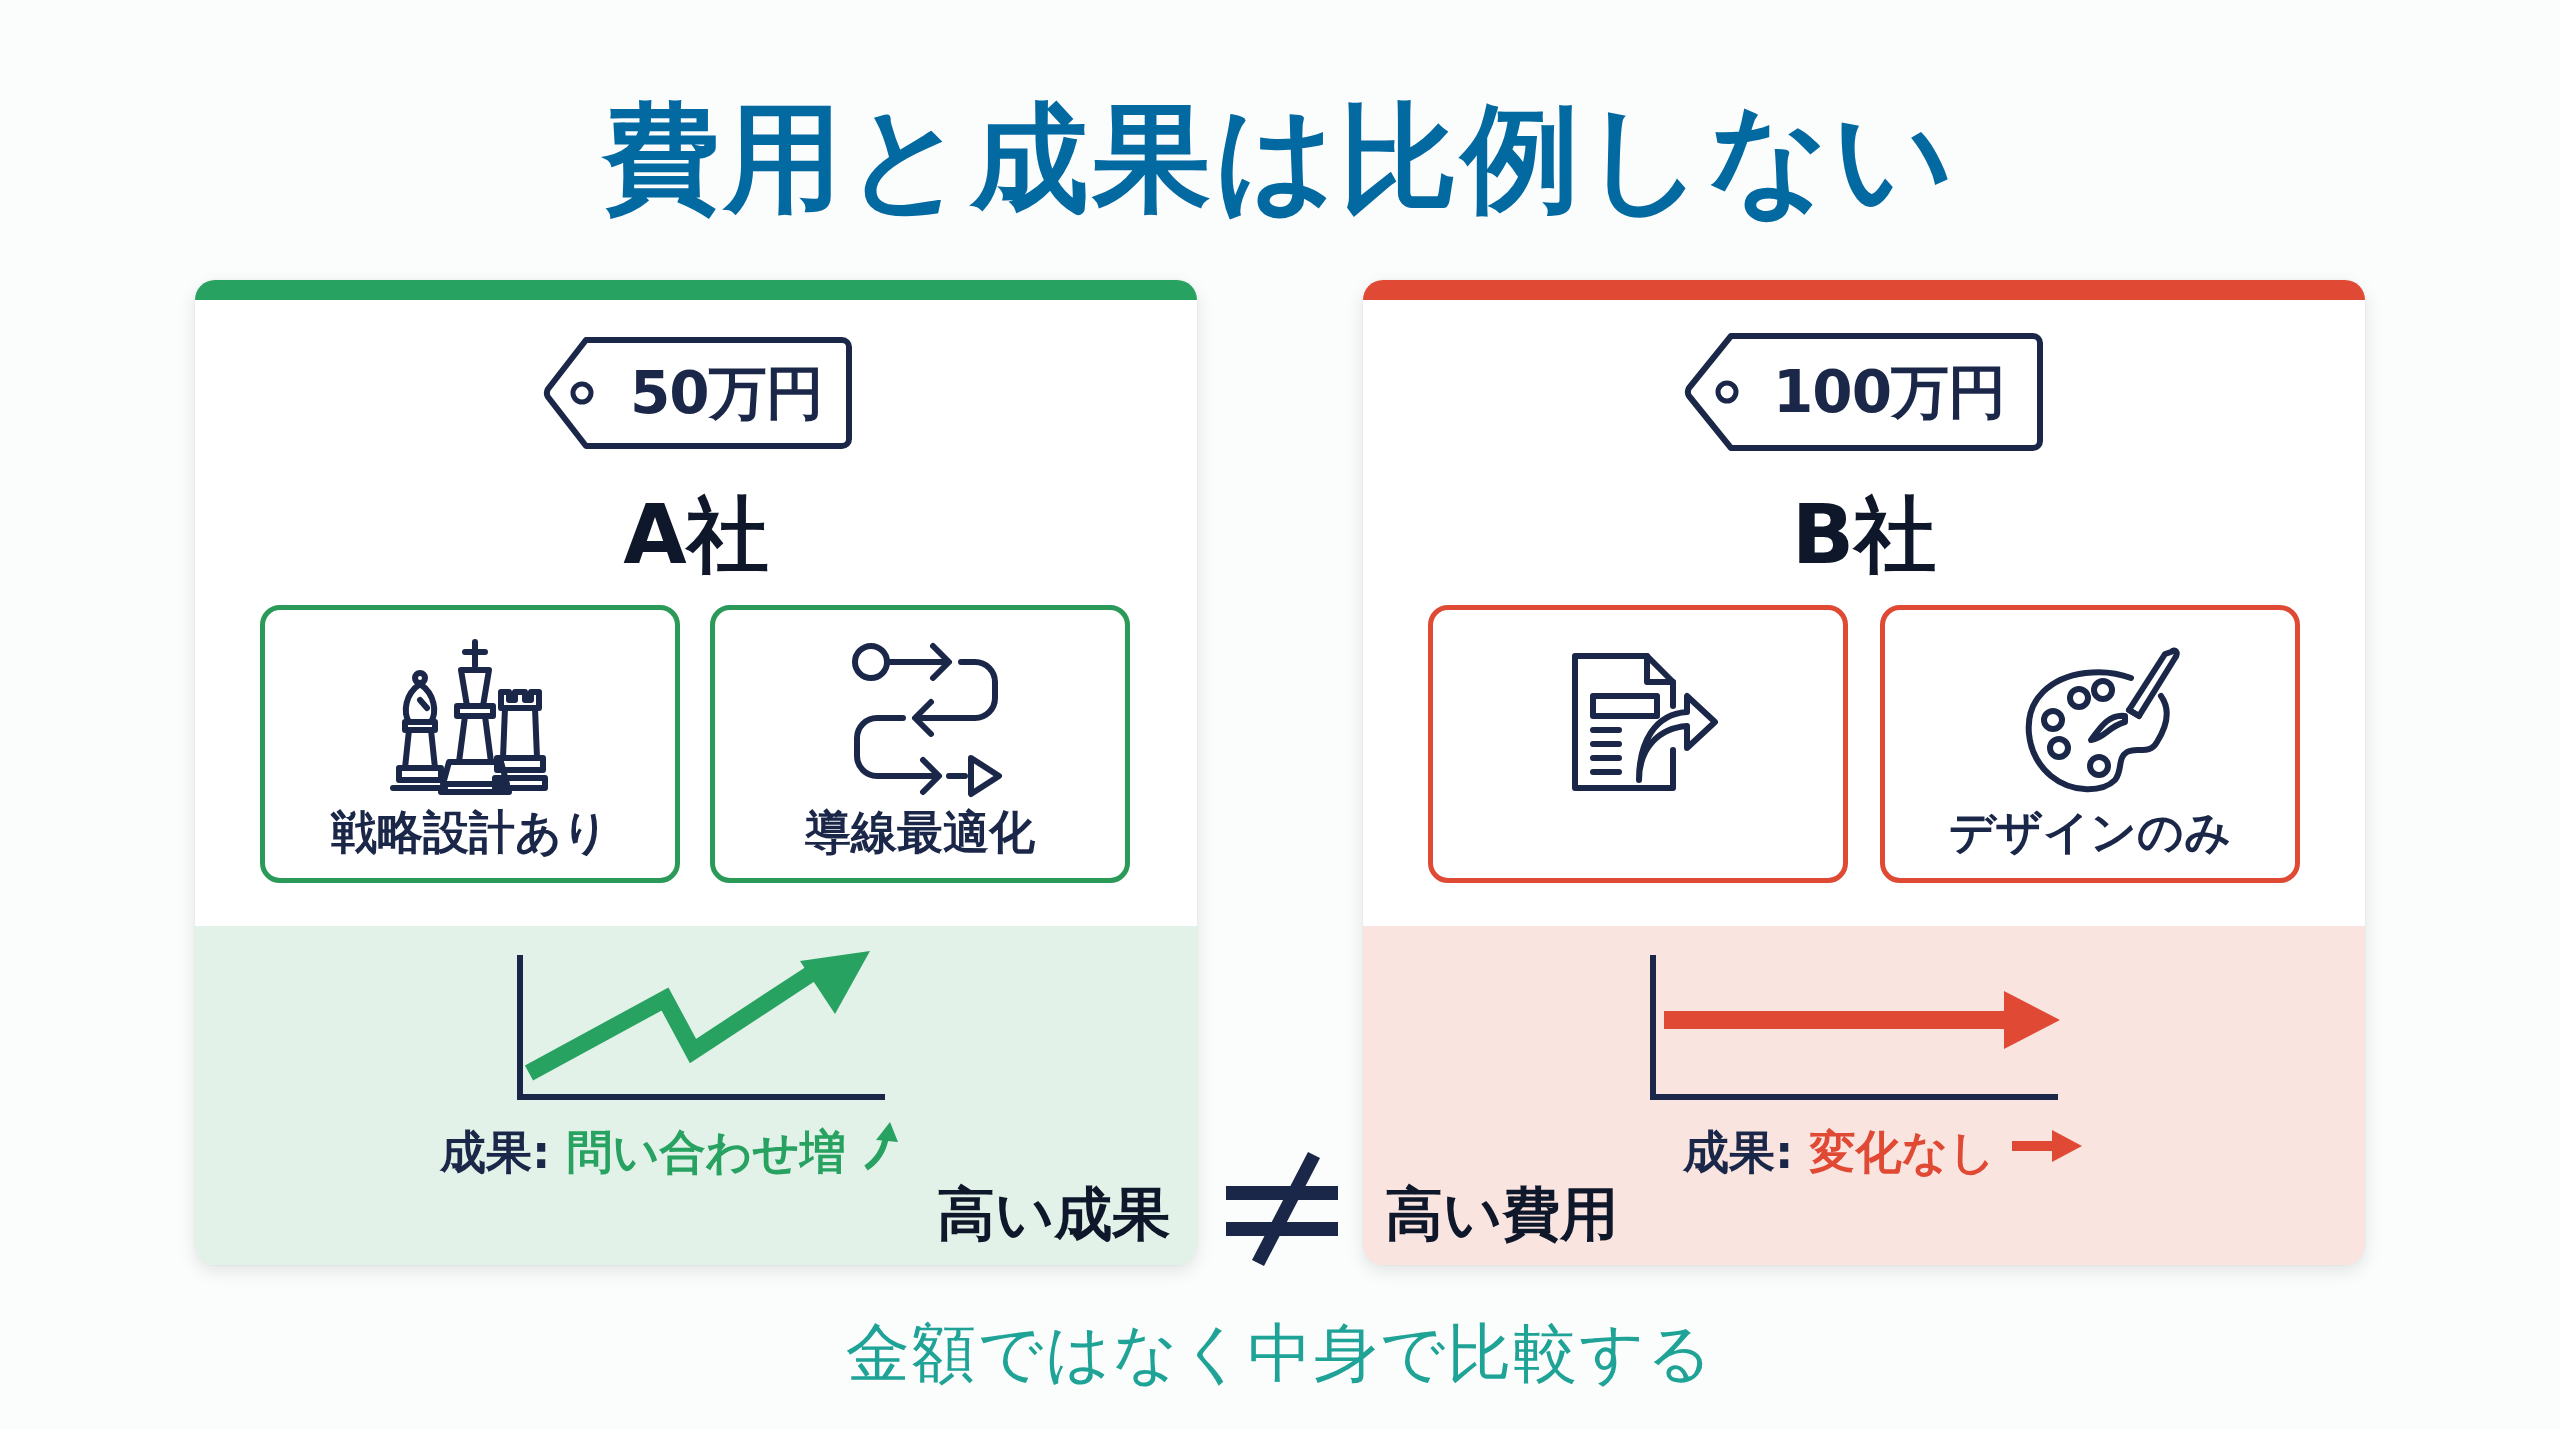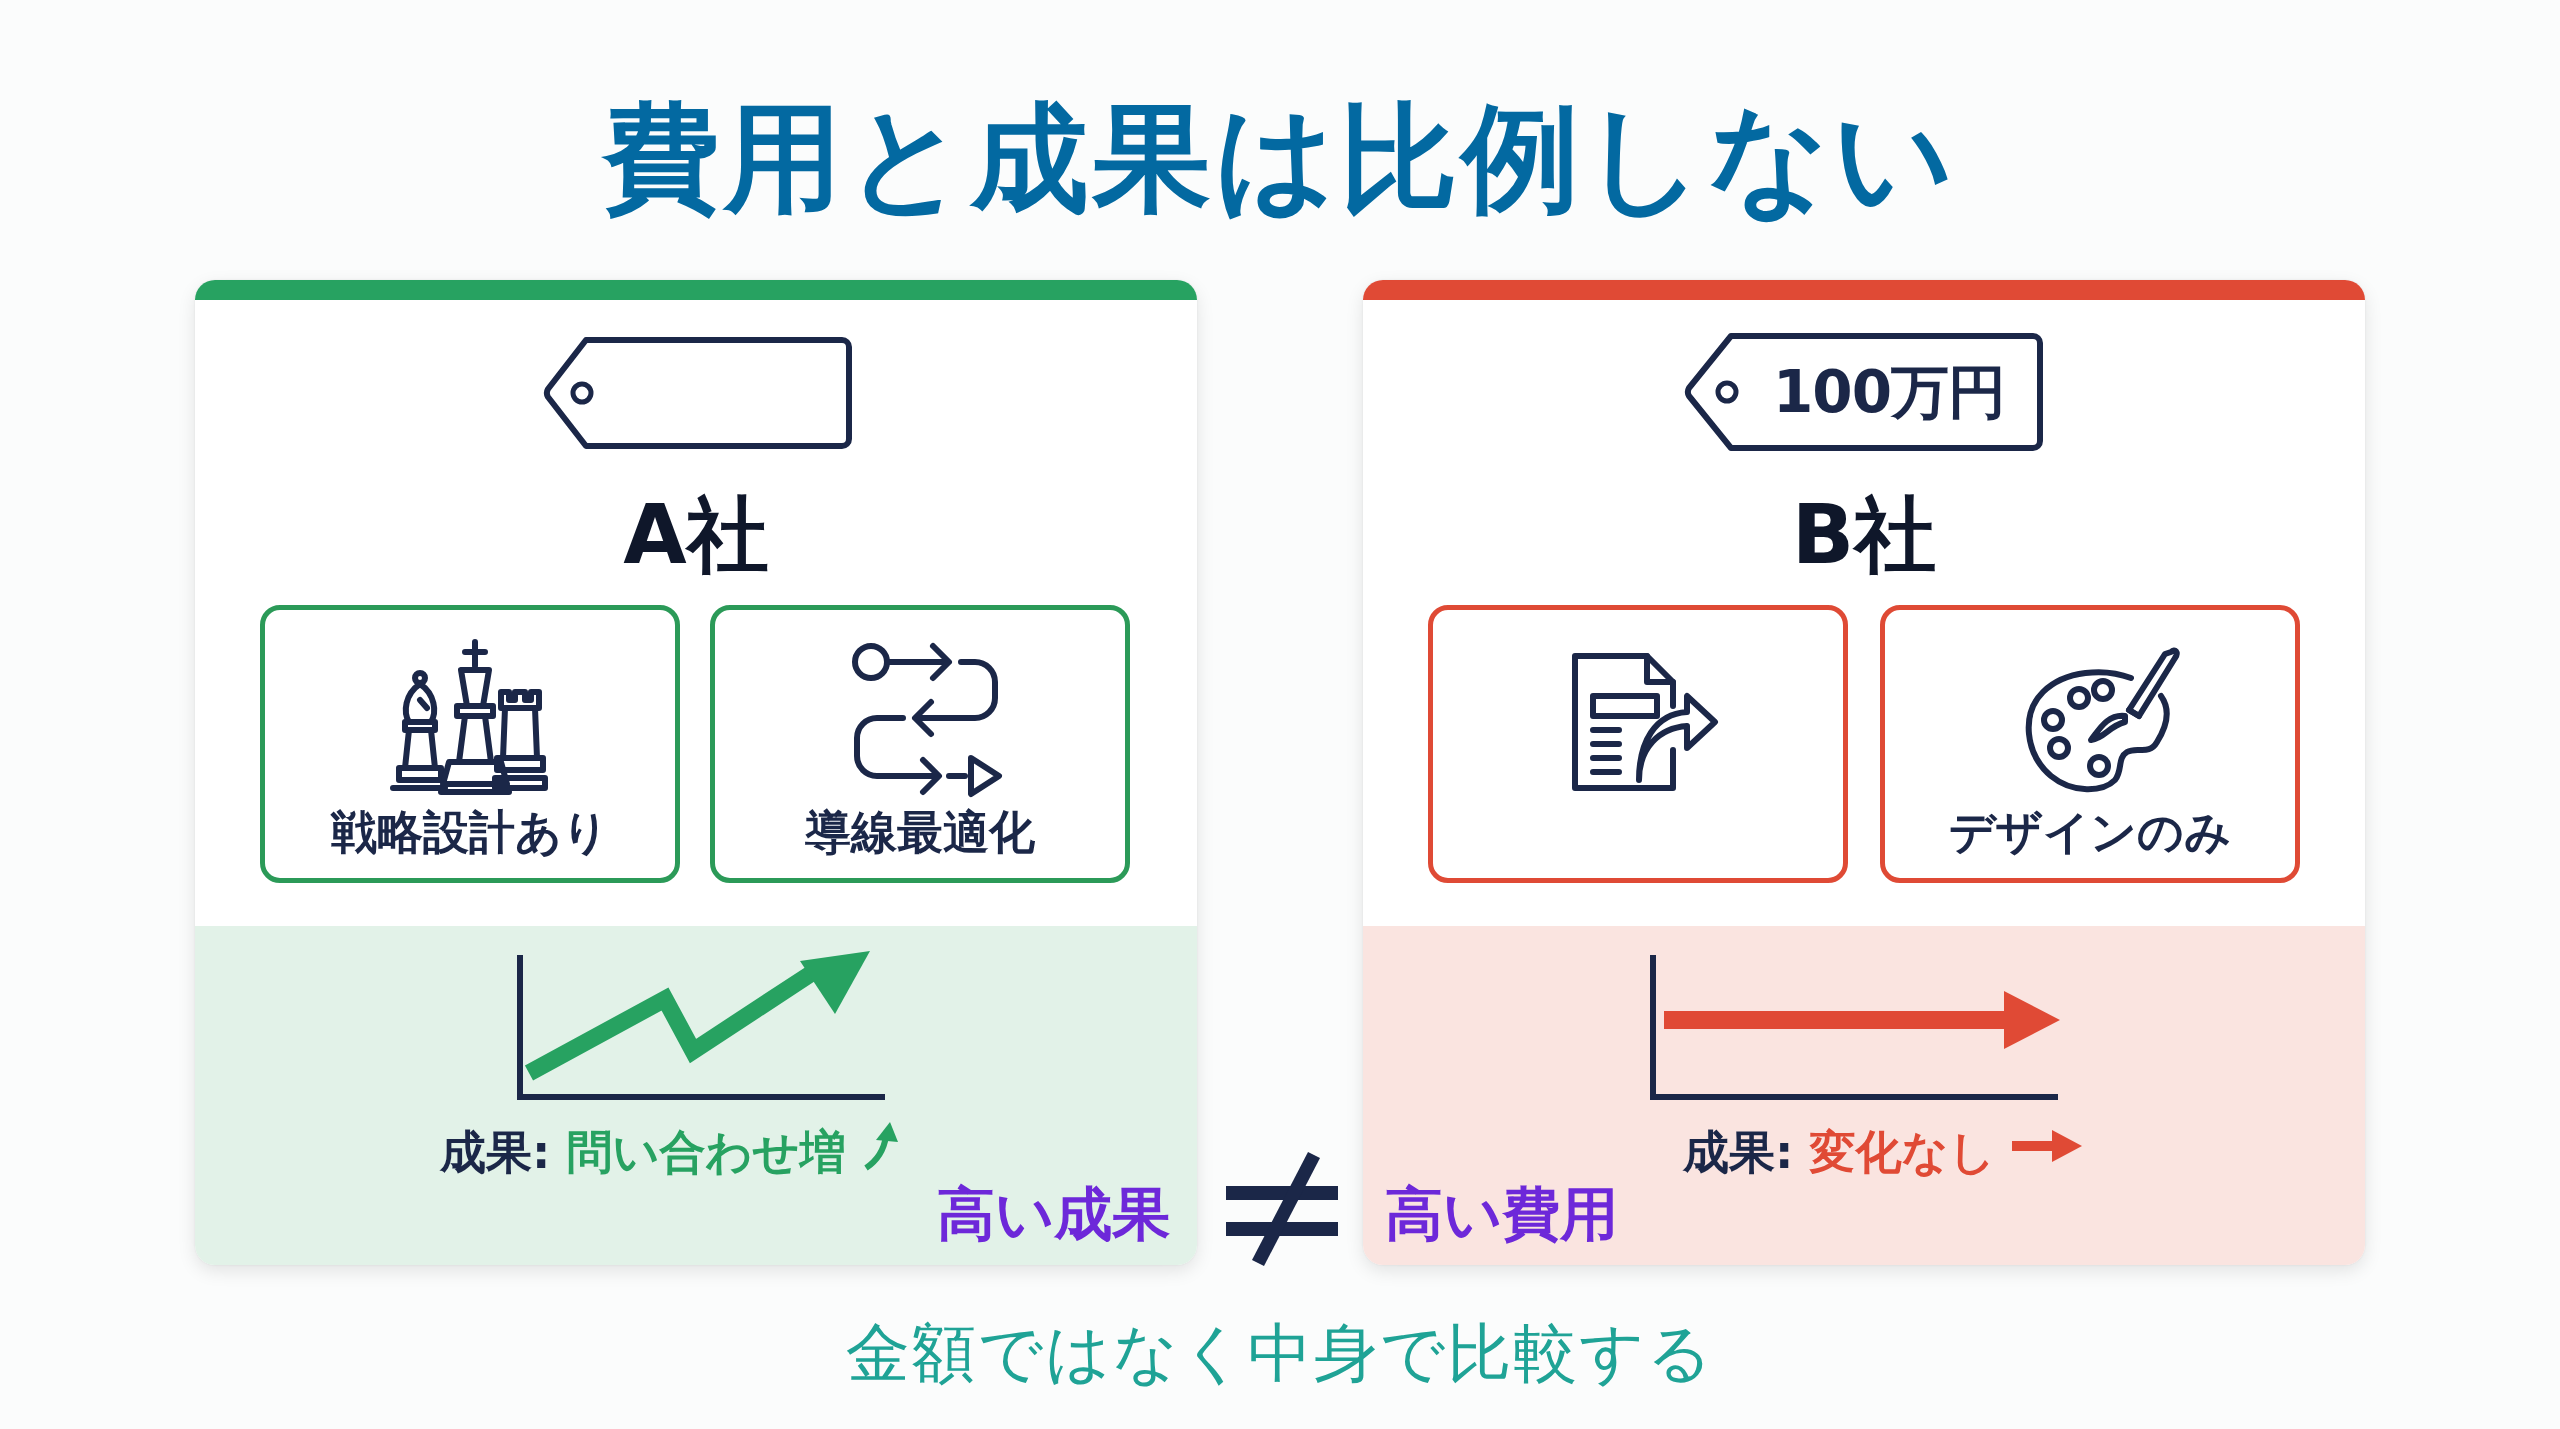--- a/index.html
+++ b/index.html
@@ -52,21 +52,21 @@
 
   .chart { position: absolute; }
   .result-line {
     position: absolute; font-size: 46px; font-weight: bold; line-height: 60px; white-space: nowrap;
   }
   .result-line .k { color: #1b2748; }
   .card.a .result-line .v { color: #27a261; }
   .card.b .result-line .v { color: #e04a35; }
 
   .cmp {
-    position: absolute; font-size: 58px; font-weight: bold; color: #6d28d9; line-height: 70px; white-space: nowrap;
+    position: absolute; font-size: 58px; font-weight: bold; color: #0f172a; line-height: 70px; white-space: nowrap;
   }
   .neq { position: absolute; left: 1222px; top: 1150px; width: 120px; height: 120px; }
 
   .conclusion {
     position: absolute; left: 0; top: 1308px; width: 2560px; text-align: center;
     font-size: 64px; font-weight: normal; color: #1fa396; line-height: 90px; letter-spacing: 2px;
   }
 </style>
 </head>
 <body>
@@ -74,20 +74,21 @@
 <div class="title">費用と成果は比例しない</div>
 
 <div class="card a">
   <div class="topbar"></div>
 
   <div class="tag" style="left:345px; width:315px;">
     <svg width="315" height="118" viewBox="0 0 315 118">
       <path d="M46 6 H302 a7 7 0 0 1 7 7 V105 a7 7 0 0 1 -7 7 H46 L8 63 a8 8 0 0 1 0 -8 Z" fill="#fff" stroke="#1b2748" stroke-width="6" stroke-linejoin="round"></path>
       <circle cx="42" cy="59" r="9" fill="none" stroke="#1b2748" stroke-width="5"></circle>
     </svg>
+    <span class="price" style="left:90px;">50万円</span>
   </div>
 
   <div class="company">A社</div>
 
   <div class="feature" style="left:65px;">
     <svg class="ficon" viewBox="0 0 200 180" fill="none" stroke="#1b2748" stroke-width="6" stroke-linecap="round" stroke-linejoin="round">
 
       <circle cx="45" cy="48" r="5"></circle>
       <path d="M45 54 C30 64 28 82 34 92 H56 C62 82 60 64 45 54 Z"></path>
       <path d="M45 70 L52 78"></path>

